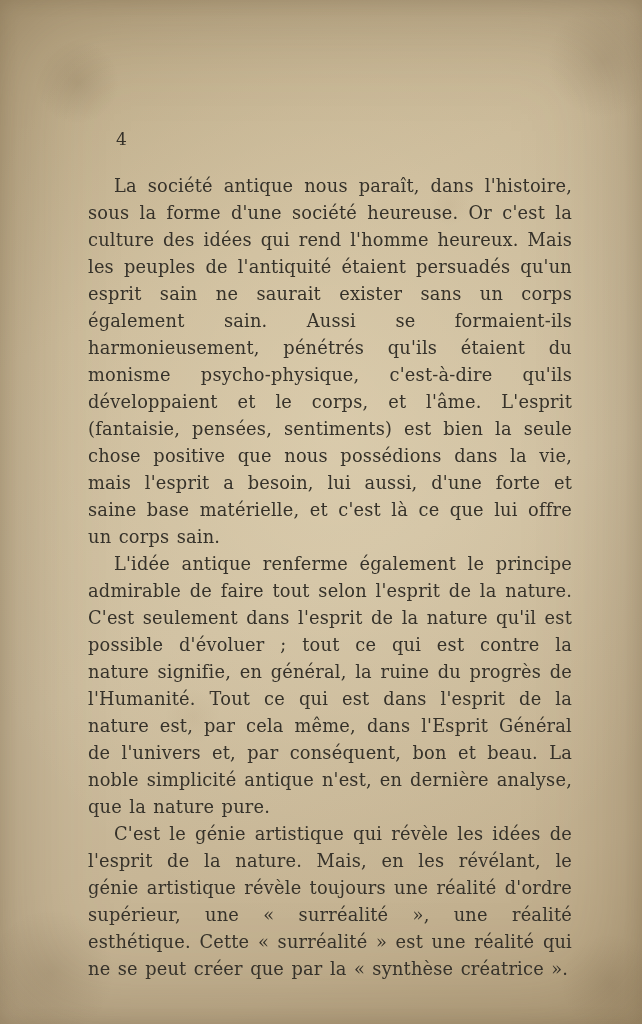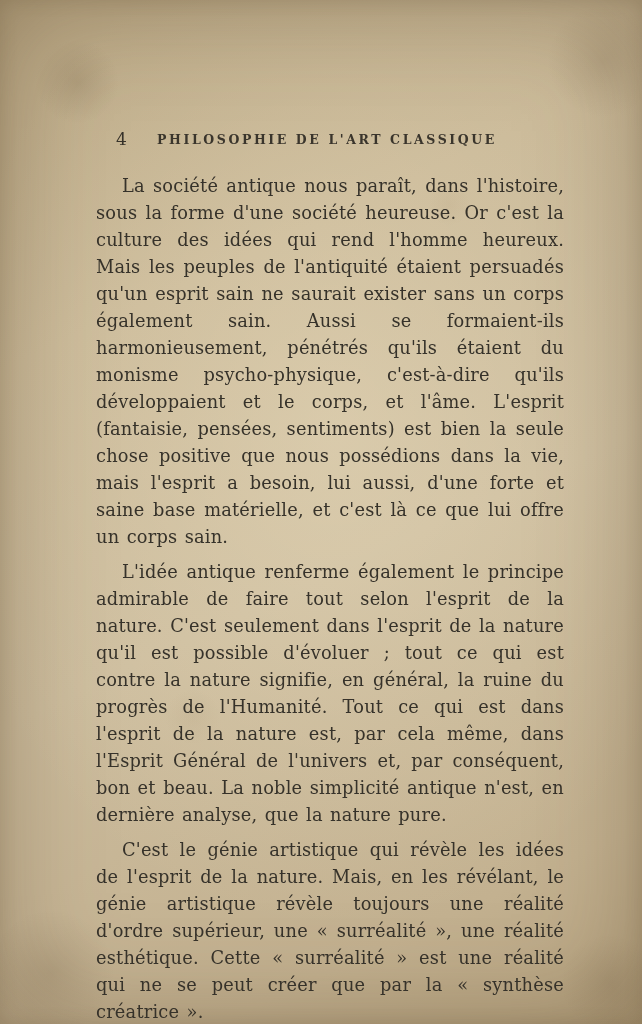--- a/index.html
+++ b/index.html
@@ -57,40 +57,39 @@
     left: 0;
     right: 6px;
     top: 4px;
     text-align: center;
     font-size: 12.5px;
     font-weight: bold;
     letter-spacing: 2.6px;
     color: #3a352c;
   }
   .body-text p {
-    margin: 8px;
+    margin: 0;
     font-size: 17.8px;
     line-height: 27px;
     text-align: justify;
     text-indent: 26px;
     letter-spacing: 0.2px;
     word-spacing: 1.5px;
   }
   .italic {
   }
 </style>
 </head>
 <body>
 
 <div class="page">
   <div class="sheet">
 
     <div class="header">
       <span class="page-number">4</span>
-      <span class="running-title">PHILOSOPHIE DE L'ART CLASSIQUE</span>
     </div>
 
     <div class="body-text">
 
       <p><span>La société antique nous paraît, dans l'histoire, sous la forme d'une société heureuse. Or c'est la culture des idées qui rend l'homme heureux. Mais les peuples de l'antiquité étaient persuadés qu'un esprit sain ne saurait exister sans un corps également sain. Aussi se formaient-ils harmonieusement, pénétrés qu'ils étaient du monisme psycho-physique, c'est-à-dire qu'ils développaient et le corps, et l'âme. L'esprit (fantaisie, pensées, sentiments) est bien la seule chose positive que nous possédions dans la vie, mais l'esprit a besoin, lui aussi, d'une forte et saine base matérielle, et c'est là ce que lui offre un corps sain.</span></p>
 
       <p><span>L'idée antique renferme également le principe admirable de faire tout selon l'esprit de la nature. </span><span class="italic">C'est seulement dans l'esprit de la nature qu'il est possible d'évoluer</span><span> ; tout ce qui est contre la nature signifie, en général, la ruine du progrès de l'Humanité. </span><span class="italic">Tout ce qui est dans l'esprit de la nature est, par cela même, dans l'Esprit Général de l'univers</span><span> et, par conséquent, bon et beau. La noble simplicité antique n'est, en dernière analyse, que la nature pure.</span></p>
 
       <p><span>C'est le génie artistique qui révèle les idées de l'esprit de la nature. Mais, en les révélant, le génie artistique révèle toujours une réalité d'ordre supérieur, une « surréalité », une réalité esthétique. Cette « surréalité » est une réalité qui ne se peut créer que par la « synthèse créatrice ».</span></p>
 

